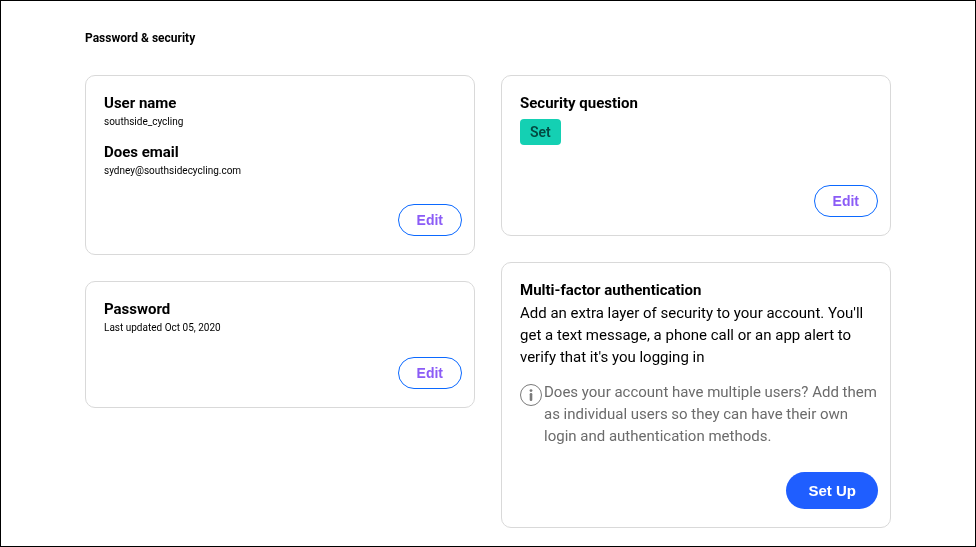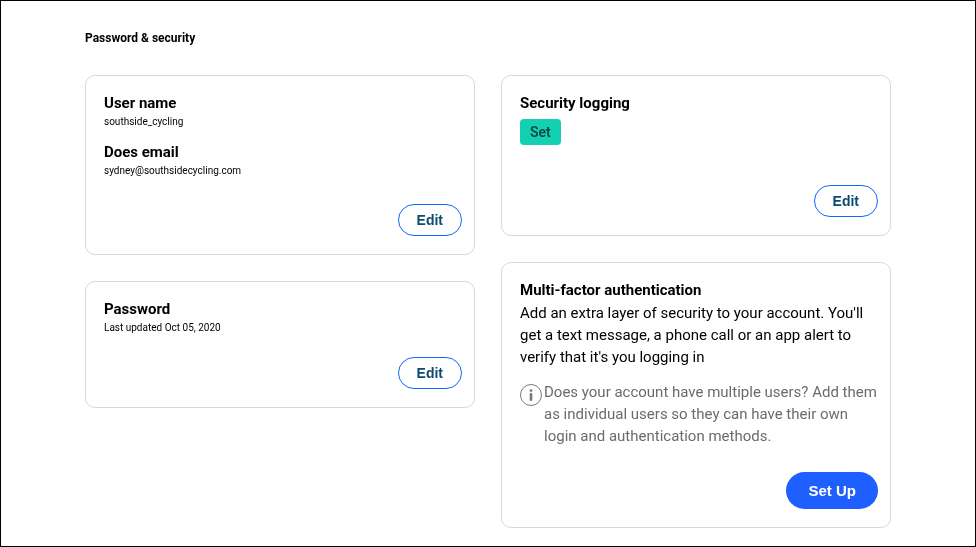--- a/index.html
+++ b/index.html
@@ -55,21 +55,21 @@
       margin-bottom: 0;
     }
     .card-actions {
       display: flex;
       justify-content: flex-end;
       margin-top: 28px;
     }
     .btn-outline {
       background: #fff;
       border: 1.5px solid #0b69ff;
-      color: #0c4a6e;
+      color: #8b5cf6;
       font-size: 14px;
       font-weight: 600;
       padding: 7px 18px;
       border-radius: 999px;
       cursor: pointer;
     }
     .btn-primary {
       background: #1f5eff;
       border: none;
       color: #fff;
@@ -159,21 +159,21 @@
       <div class="card-actions">
         <button class="btn-outline">Edit</button>
       </div>
     </div>
 
   </div>
 
   <div class="col">
 
     <div class="card card-sec-q">
-      <div class="field-label">Security logging</div>
+      <div class="field-label">Security question</div>
       <span class="badge-set">Set</span>
       <div class="card-actions">
         <button class="btn-outline">Edit</button>
       </div>
     </div>
 
     <div class="card card-mfa">
       <div class="field-label">Multi-factor authentication</div>
       <div class="description">Add an extra layer of security to your account. You'll get a text message, a phone call or an app alert to verify that it's you logging in</div>
       <div class="info-row">

